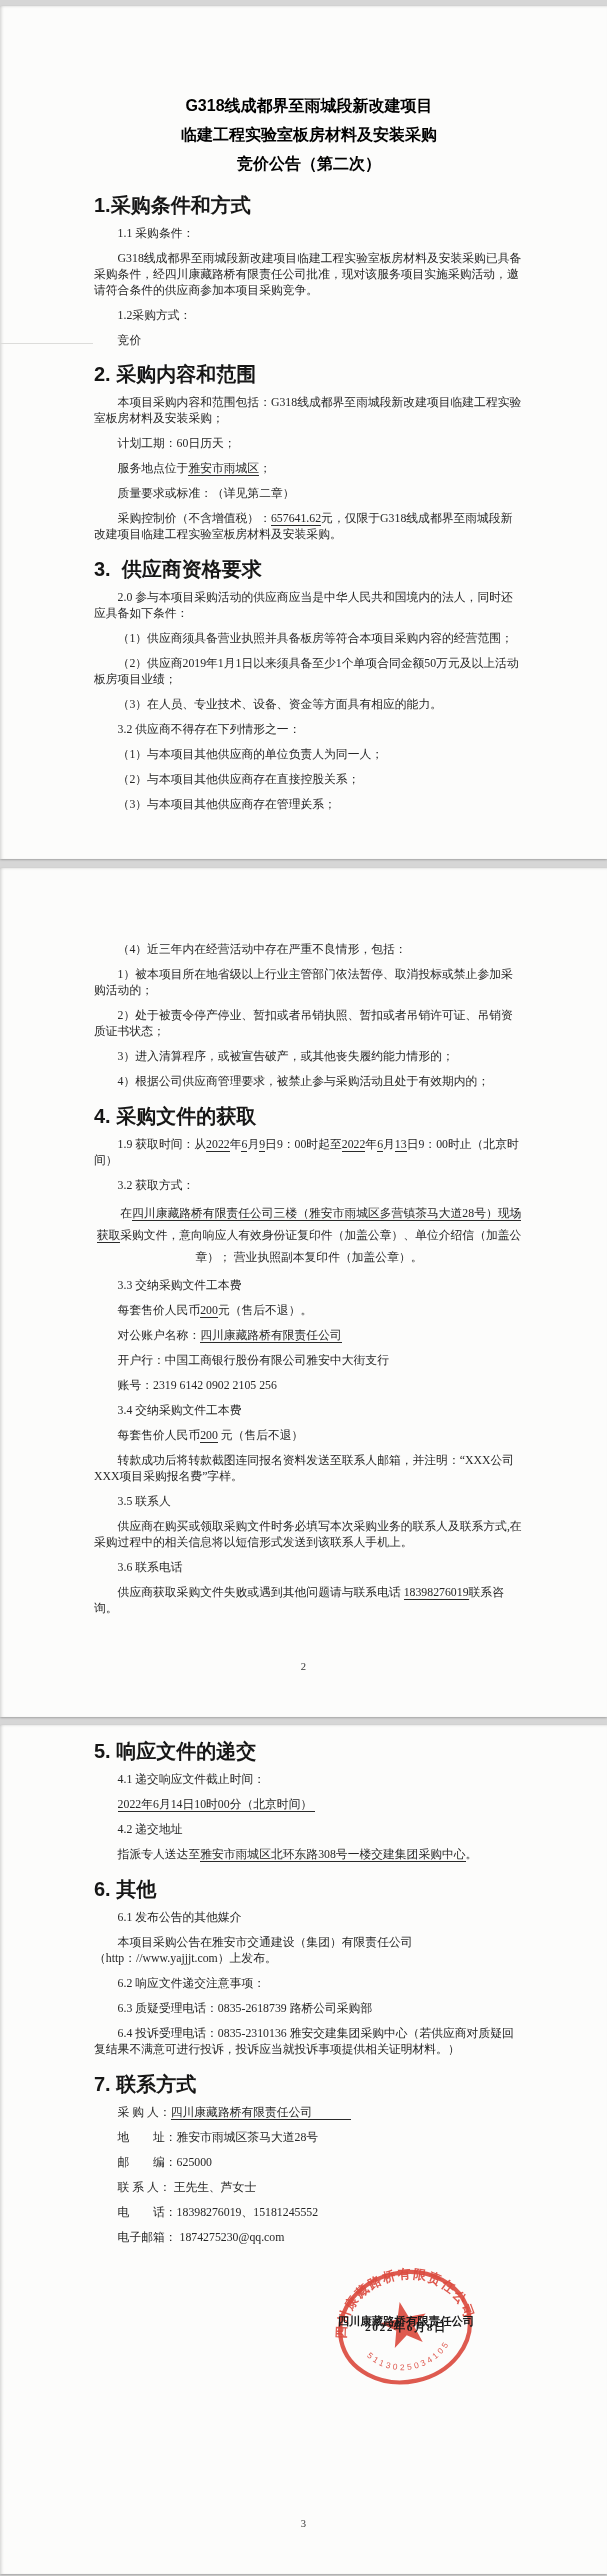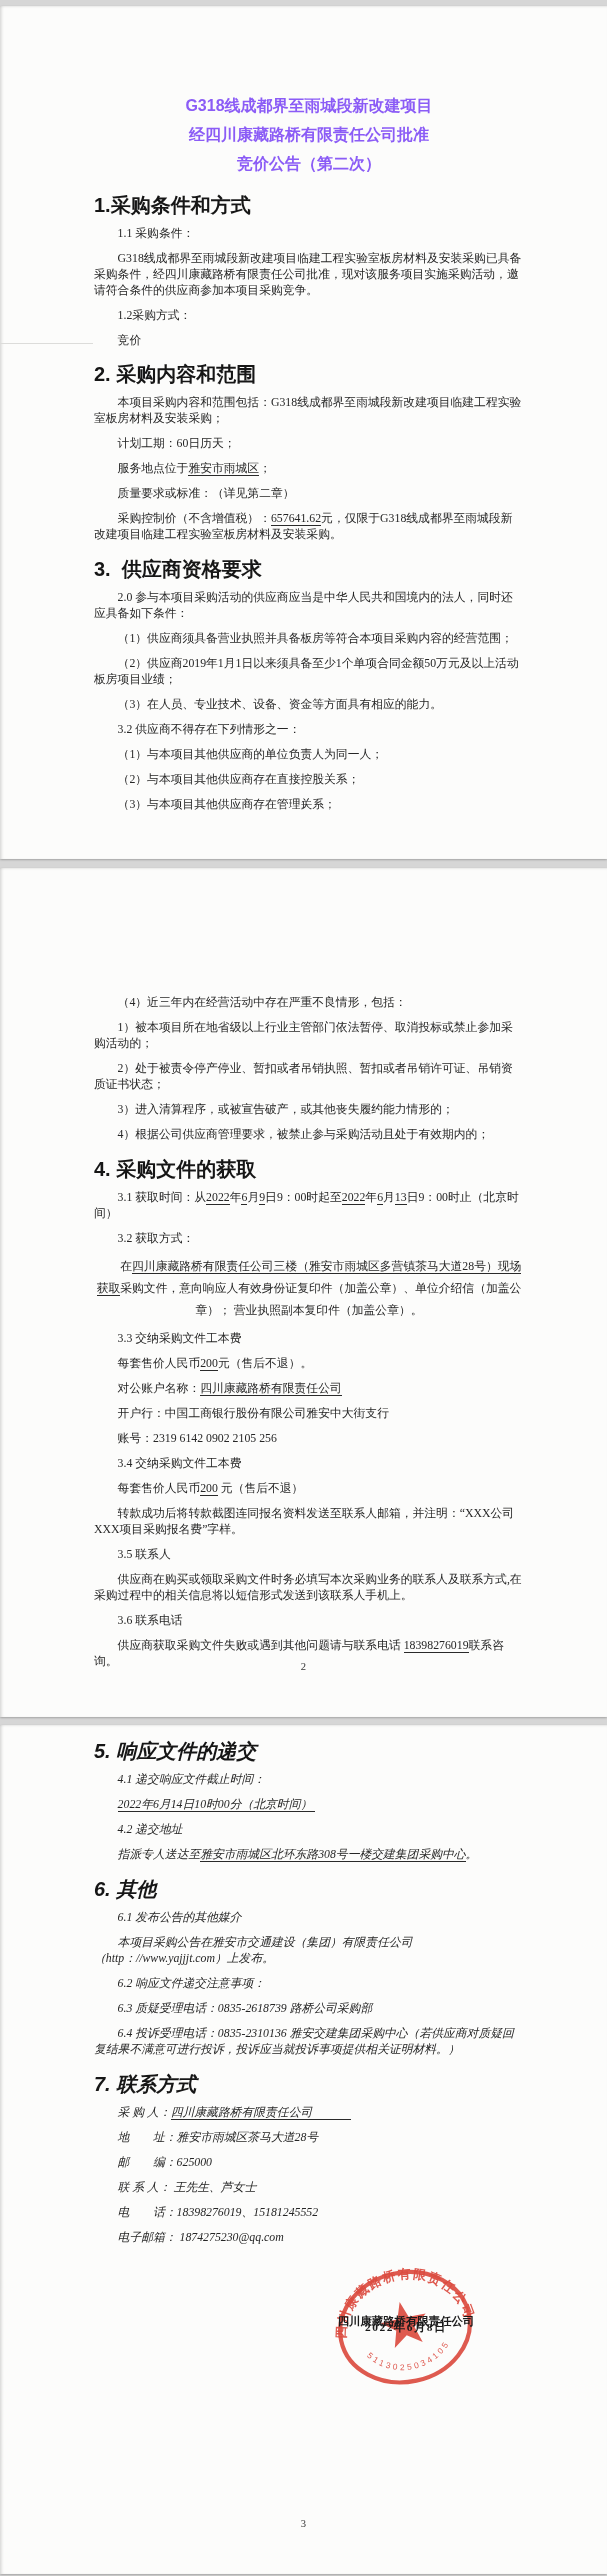--- a/index.html
+++ b/index.html
@@ -11,27 +11,27 @@
   }
   .sheet{
     position:relative;width:607px;background:#fcfcfb;overflow:hidden;
     box-shadow:0 0.8px 2.3px rgba(0,0,0,.35), inset 3px 0 3px -1.5px rgba(0,0,0,.15), inset 0 2.3px 2.3px -1.5px rgba(0,0,0,.08);
   }
   #page1{height:853px;margin-top:6px;}
   #page2{height:849px;margin-top:9px;}
   #page3{height:849px;margin-top:7.6px;}
   .content{padding:0 83px 0 94px;}
   #page1 .content{padding-top:85px;}
-  #page2 .content{padding-top:117px;}
-  #page3 .content{font-style:italic;}
+  #page2 .content{padding-top:64px;}
+  #page3 .content{}
 
   .b-title{
     font-family:"Liberation Sans","DejaVu Sans",sans-serif;
     font-weight:700;font-size:16px;line-height:29px;
-    text-align:center;margin:0;color:#8b5cf6;
+    text-align:center;margin:0;color:#000000;
     white-space:pre-wrap;
   }
   .b-h{
     font-family:"Liberation Sans","DejaVu Sans",sans-serif;
     font-weight:700;font-size:20px;line-height:21px;
     margin:16.7px 0 9px 0;color:#161616;
     white-space:pre-wrap;
   }
   .b-p{
     font-size:11.8px;line-height:16px;margin:9px 0;
@@ -57,21 +57,21 @@
   .seal-company{top:589px;}
   .seal-date{top:595px;letter-spacing:1.5px;}
 </style>
 </head>
 <body>
 
 <div class="sheet" id="page1">
   <div class="scanline"></div>
   <div class="content">
       <p class="b-title"><span>G318线成都界至雨城段新改建项目</span></p>
-      <p class="b-title"><span>经四川康藏路桥有限责任公司批准</span></p>
+      <p class="b-title"><span>临建工程实验室板房材料及安装采购</span></p>
       <p class="b-title"><span>竞价公告（第二次）</span></p>
       <div class="b-h"><span>1.采购条件和方式</span></div>
       <p class="b-p"><span>1.1 采购条件：</span></p>
       <p class="b-p"><span>G318线成都界至雨城段新改建项目临建工程实验室板房材料及安装采购已具备采购条件，经四川康藏路桥有限责任公司批准，现对该服务项目实施采购活动，邀请符合条件的供应商参加本项目采购竞争。</span></p>
       <p class="b-p"><span>1.2采购方式：</span></p>
       <p class="b-p"><span>竞价</span></p>
       <div class="b-h"><span>2. 采购内容和范围</span></div>
       <p class="b-p"><span>本项目采购内容和范围包括：G318线成都界至雨城段新改建项目临建工程实验室板房材料及安装采购；</span></p>
       <p class="b-p"><span>计划工期：60日历天；</span></p>
       <p class="b-p"><span>服务地点位于</span><span class="u">雅安市雨城区</span><span>；</span></p>
@@ -91,21 +91,21 @@
 </div>
 
 <div class="sheet" id="page2">
   <div class="content">
       <p class="b-p"><span>（4）近三年内在经营活动中存在严重不良情形，包括：</span></p>
       <p class="b-p"><span>1）被本项目所在地省级以上行业主管部门依法暂停、取消投标或禁止参加采购活动的；</span></p>
       <p class="b-p"><span>2）处于被责令停产停业、暂扣或者吊销执照、暂扣或者吊销许可证、吊销资质证书状态；</span></p>
       <p class="b-p"><span>3）进入清算程序，或被宣告破产，或其他丧失履约能力情形的；</span></p>
       <p class="b-p"><span>4）根据公司供应商管理要求，被禁止参与采购活动且处于有效期内的；</span></p>
       <div class="b-h"><span>4. 采购文件的获取</span></div>
-      <p class="b-p"><span>3.1 获取时间：从</span><span class="u">2022</span><span>年</span><span class="u">6</span><span>月</span><span class="u">9</span><span>日9：00时起至</span><span class="u">2022</span><span>年</span><span class="u">6</span><span>月</span><span class="u">13</span><span>日9：00时止（北京时间）</span></p>
+      <p class="b-p"><span>1.9 获取时间：从</span><span class="u">2022</span><span>年</span><span class="u">6</span><span>月</span><span class="u">9</span><span>日9：00时起至</span><span class="u">2022</span><span>年</span><span class="u">6</span><span>月</span><span class="u">13</span><span>日9：00时止（北京时间）</span></p>
       <p class="b-p"><span>3.2 获取方式：</span></p>
       <p class="b-p loose"><span>在</span><span class="u">四川康藏路桥有限责任公司三楼（雅安市雨城区多营镇茶马大道28号）现场获取</span><span>采购文件，意向响应人有效身份证复印件（加盖公章）、单位介绍信（加盖公章）； 营业执照副本复印件（加盖公章）。</span></p>
       <p class="b-p"><span>3.3 交纳采购文件工本费</span></p>
       <p class="b-p"><span>每套售价人民币</span><span class="u">200</span><span>元（售后不退）。</span></p>
       <p class="b-p"><span>对公账户名称：</span><span class="u">四川康藏路桥有限责任公司</span></p>
       <p class="b-p"><span>开户行：中国工商银行股份有限公司雅安中大街支行</span></p>
       <p class="b-p"><span>账号：2319 6142 0902 2105 256</span></p>
       <p class="b-p"><span>3.4 交纳采购文件工本费</span></p>
       <p class="b-p"><span>每套售价人民币</span><span class="u">200</span><span> 元（售后不退）</span></p>
       <p class="b-p"><span>转款成功后将转款截图连同报名资料发送至联系人邮箱，并注明：“XXX公司XXX项目采购报名费”字样。</span></p>

